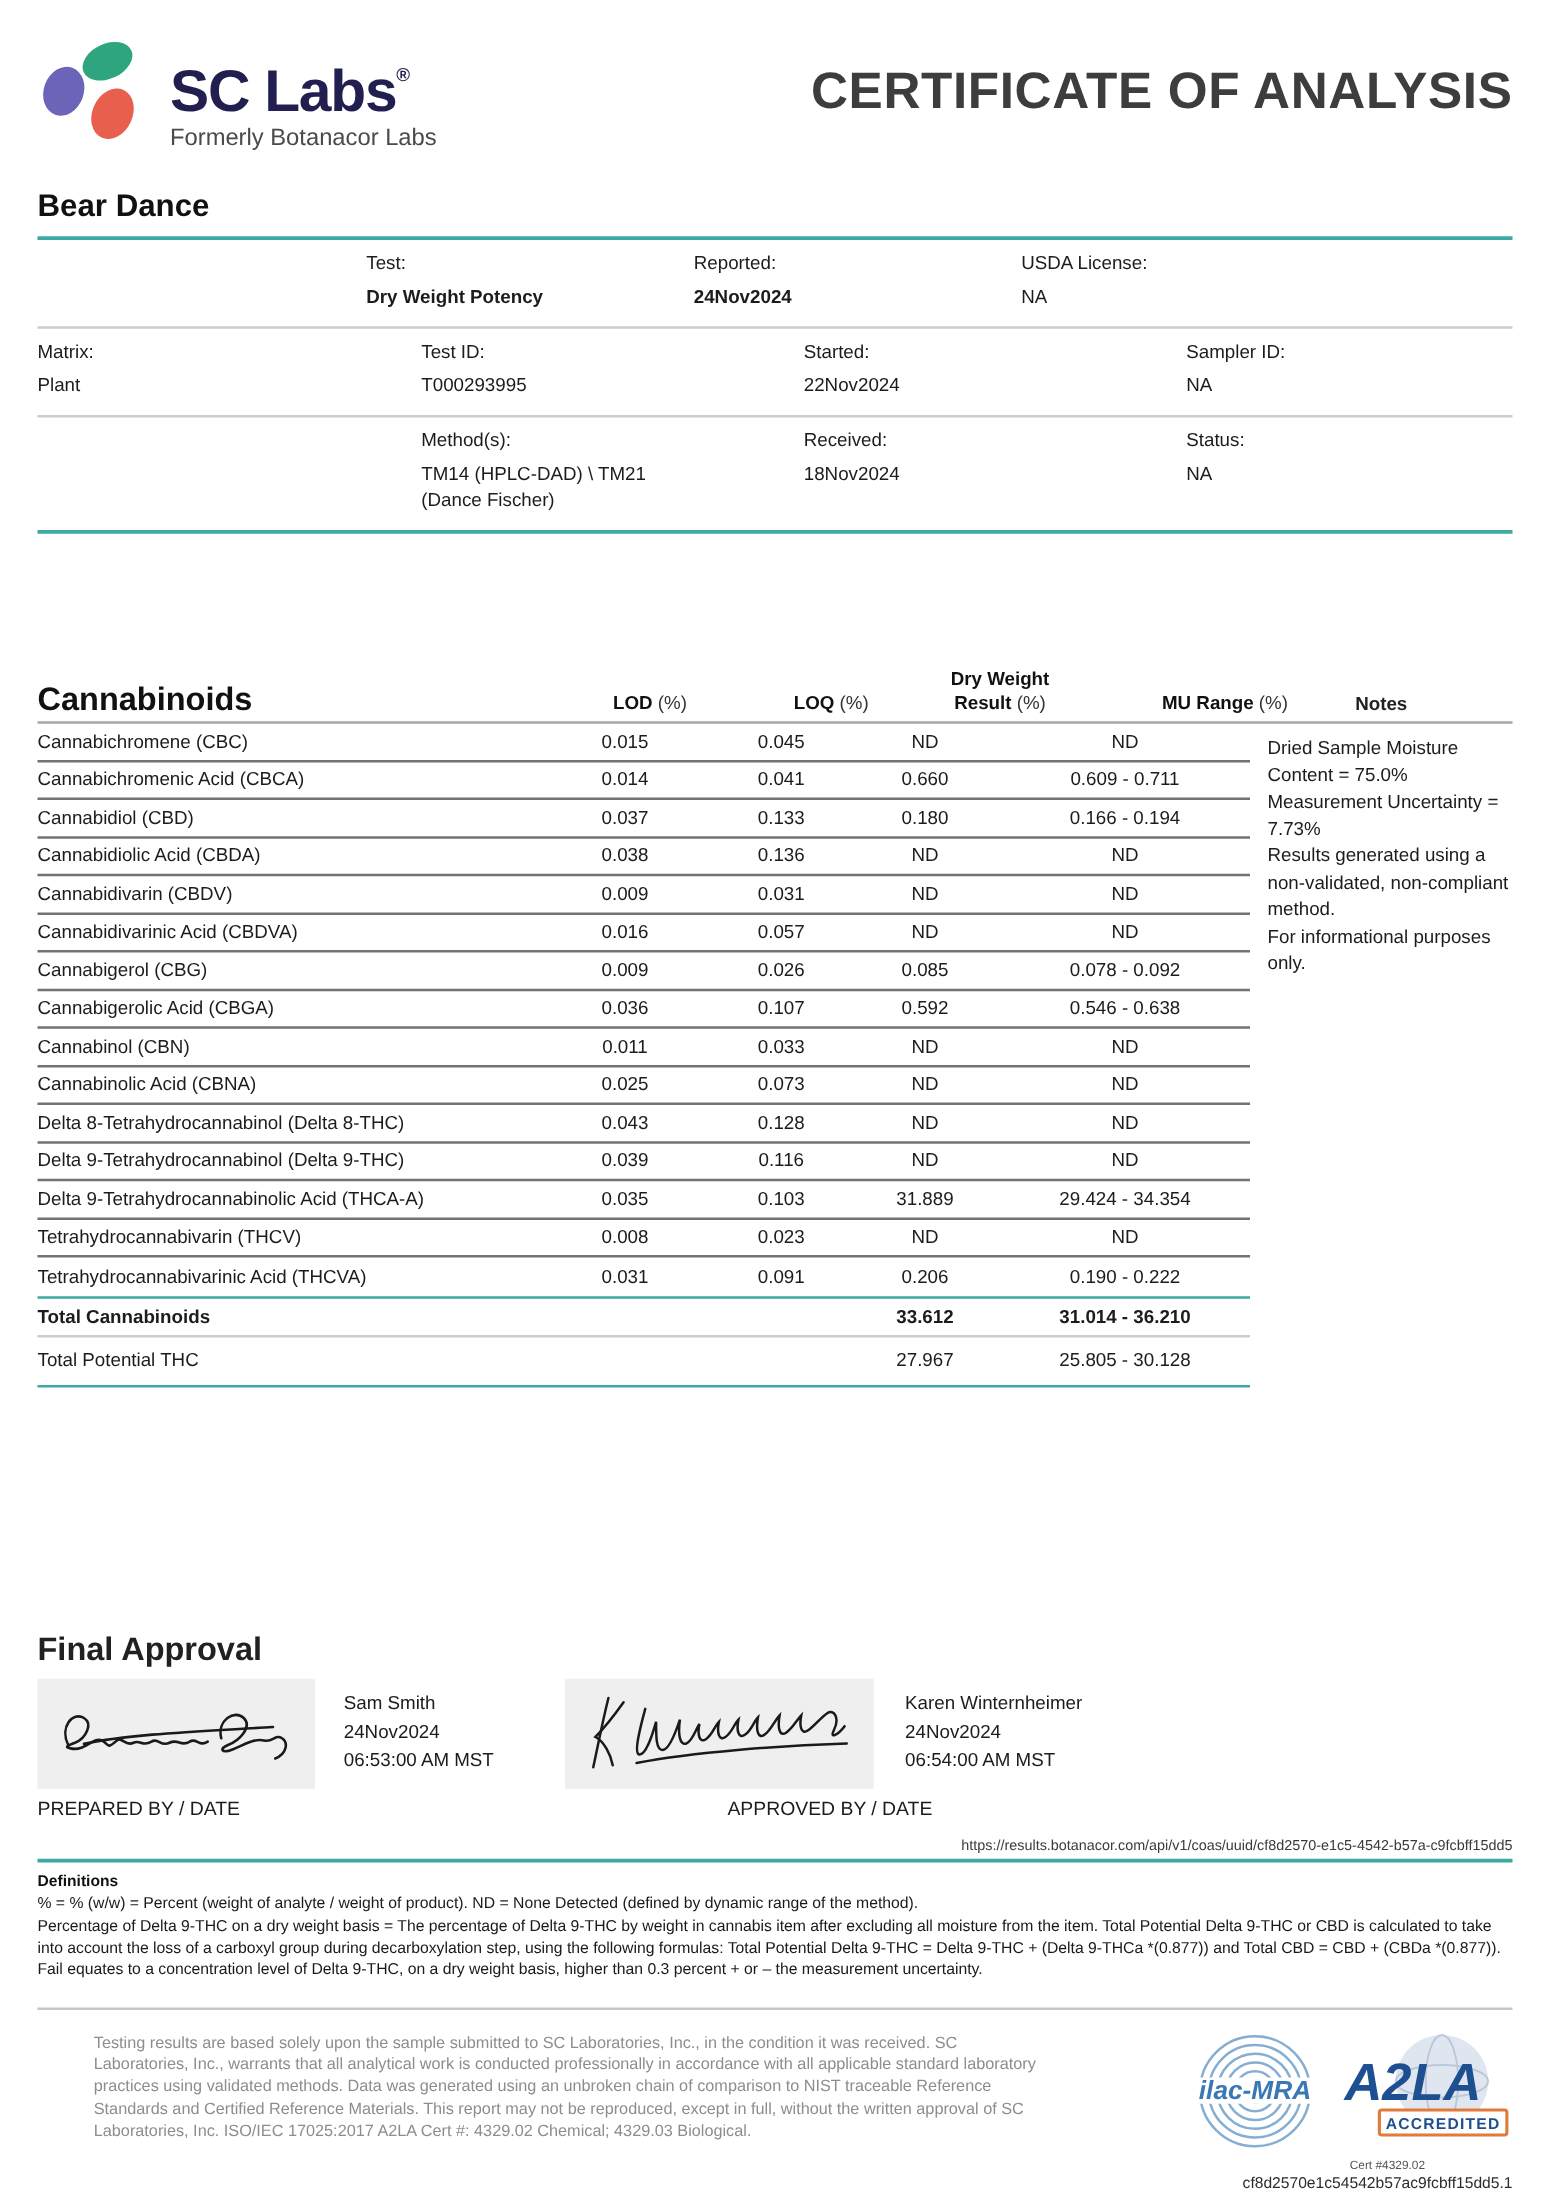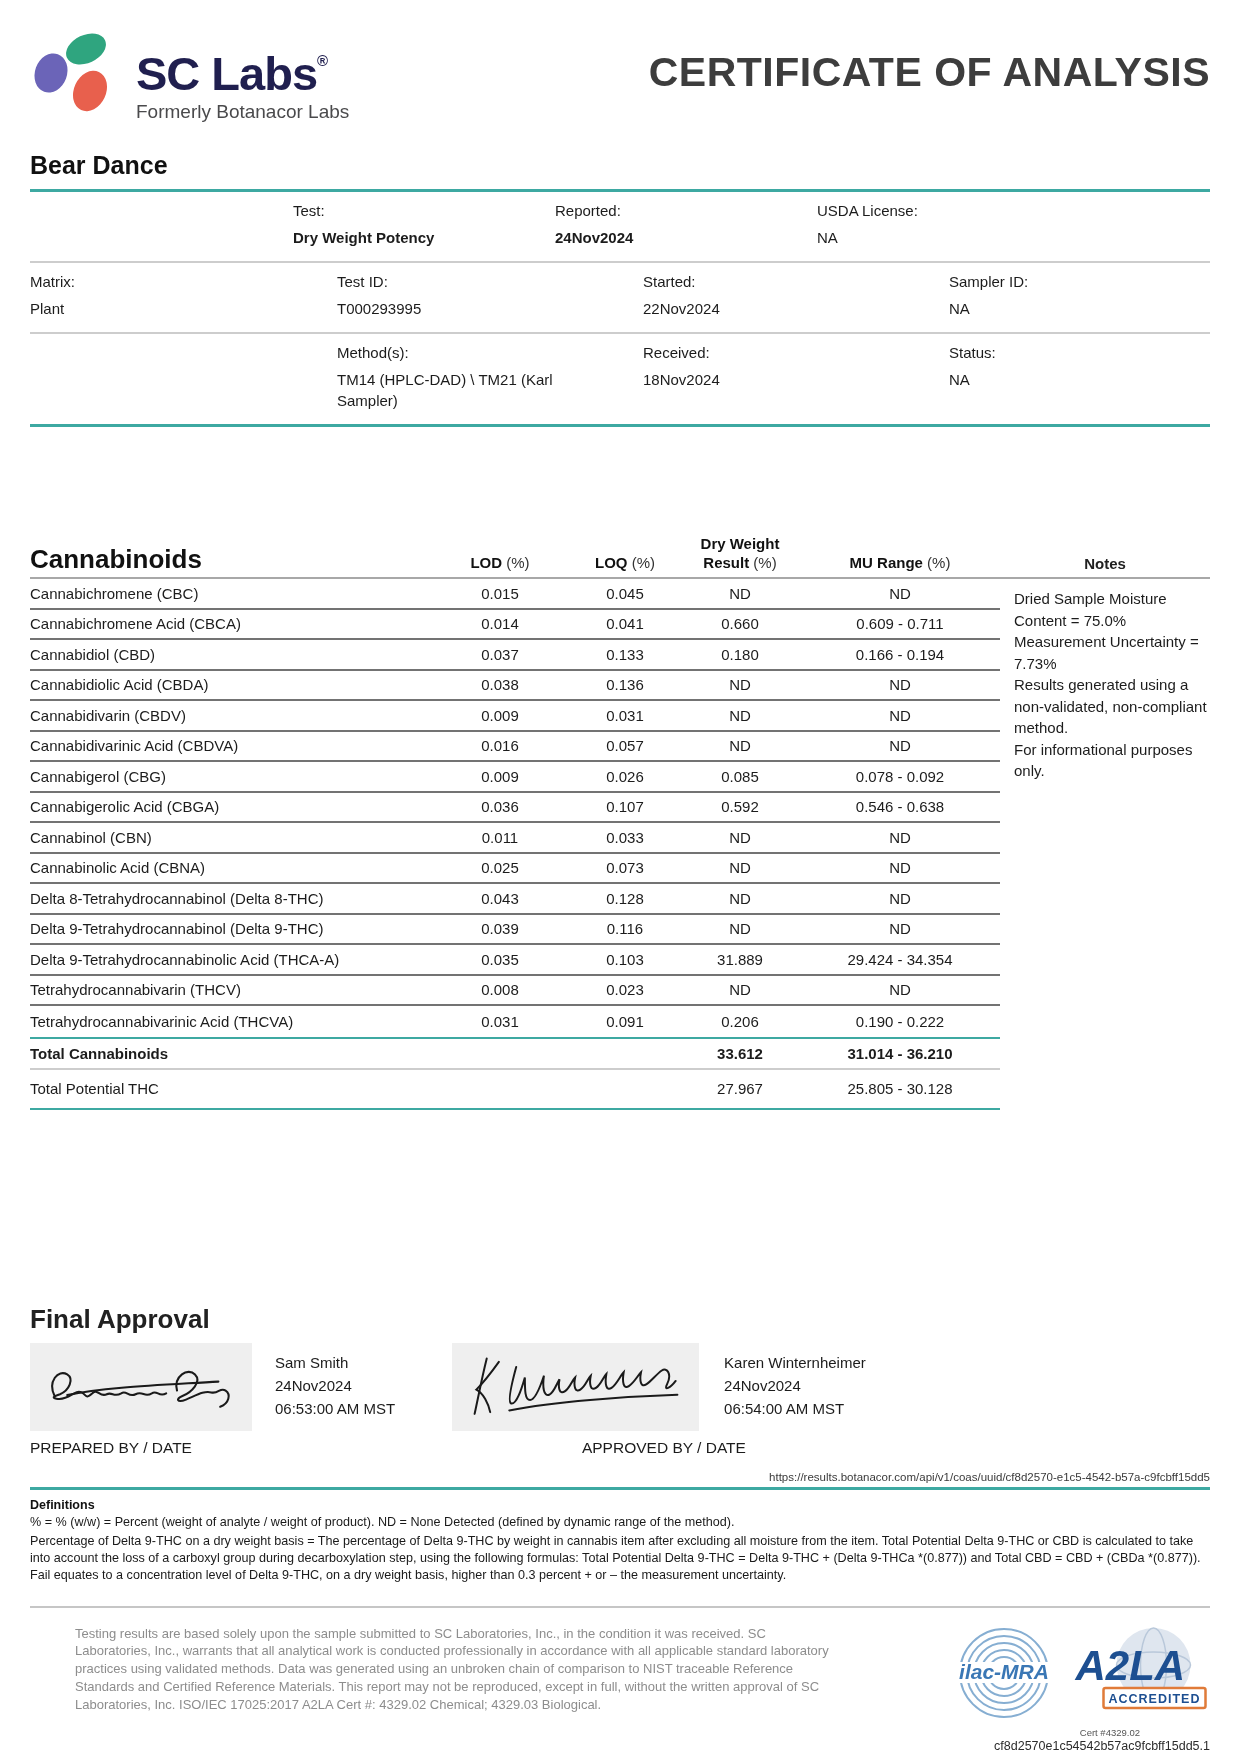--- a/index.html
+++ b/index.html
@@ -24,21 +24,21 @@
   .info-row + .info-row { border-top: 2px solid #cdcdcd; gap: 44px; }
   .ilabel { font-size: 15px; color: #1c1c1c; }
   .ivalue { font-size: 15px; color: #1c1c1c; margin-top: 8px; padding-right: 30px; line-height: 21px; }
   .ivalue.bold { font-weight: bold; }
 
   
   .cannabinoids { display: flex; margin-top: 90px; }
   .ct-left { width: 970px; }
   .ct-right { width: 210px; }
   .ct-grid { display: grid; grid-template-columns: 400px 140px 110px 120px 200px; }
-  .ct-header { align-items: end; border-bottom: 2px solid #a8a8a8; height: 62px; padding-bottom: 5px; }
+  .ct-header { align-items: end; border-bottom: 2px solid #a8a8a8; height: 62px; padding-bottom: 5px; gap: 20px; }
   .ct-title { font-size: 26px; font-weight: bold; line-height: 26px; color: #111; }
   .ct-h { text-align: center; font-size: 15px; font-weight: bold; line-height: 19px; color: #111; }
   .ct-h .unit { font-weight: normal; color: #333; }
   .ct-notes-header { height: 62px; border-bottom: 2px solid #a8a8a8; display: flex; align-items: flex-end;
                      justify-content: center; font-size: 15px; font-weight: bold; padding-bottom: 5px; }
   .ct-row { height: 30.5px; align-items: center; border-bottom: 2px solid #737373; }
   .ct-rows .ct-row:last-child { border-bottom: none; }
   .ct-cell { font-size: 15px; color: #1c1c1c; }
   .ct-cell.name { text-align: left; }
   .ct-cell.num { text-align: center; }
@@ -130,21 +130,21 @@
       </div>
       <div class="info-cell">
         <div class="ilabel">Sampler ID:</div>
         <div class="ivalue">NA</div>
       </div>
     </div>
     <div class="info-row">
       <div class="info-cell"></div>
       <div class="info-cell">
         <div class="ilabel">Method(s):</div>
-        <div class="ivalue">TM14 (HPLC-DAD) \ TM21 (Karl Sampler)</div>
+        <div class="ivalue">TM14 (HPLC-DAD) \ TM21 (Dance Fischer)</div>
       </div>
       <div class="info-cell">
         <div class="ilabel">Received:</div>
         <div class="ivalue">18Nov2024</div>
       </div>
       <div class="info-cell">
         <div class="ilabel">Status:</div>
         <div class="ivalue">NA</div>
       </div>
     </div>
@@ -166,21 +166,21 @@
       <div class="ct-rows">
   <div class="ct-grid ct-row">
     <div class="ct-cell name">Cannabichromene (CBC)</div>
     <div class="ct-cell num">0.015</div>
     <div class="ct-cell num">0.045</div>
     <div class="ct-cell num">ND</div>
     <div class="ct-cell num">ND</div>
   </div>
 
   <div class="ct-grid ct-row">
-    <div class="ct-cell name">Cannabichromene Acid (CBCA)</div>
+    <div class="ct-cell name">Cannabichromenic Acid (CBCA)</div>
     <div class="ct-cell num">0.014</div>
     <div class="ct-cell num">0.041</div>
     <div class="ct-cell num">0.660</div>
     <div class="ct-cell num">0.609 - 0.711</div>
   </div>
 
   <div class="ct-grid ct-row">
     <div class="ct-cell name">Cannabidiol (CBD)</div>
     <div class="ct-cell num">0.037</div>
     <div class="ct-cell num">0.133</div>

